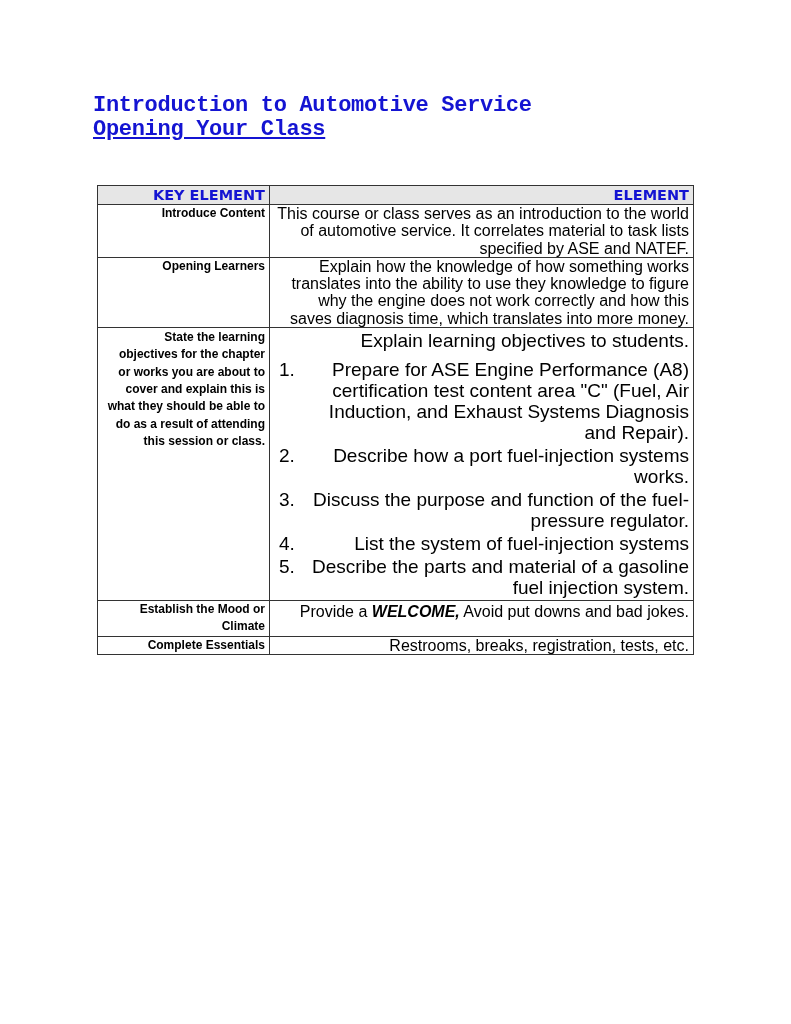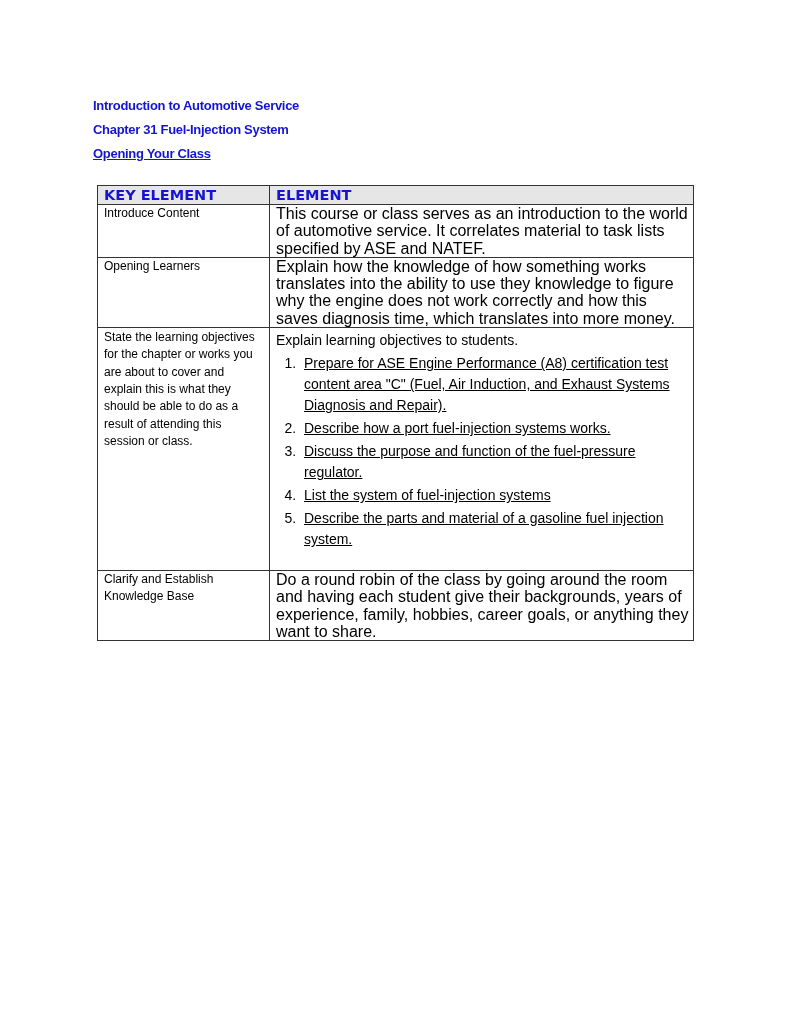--- a/index.html
+++ b/index.html
@@ -12,90 +12,88 @@
       height: 1024px;
       position: relative;
       overflow: hidden;
       font-family: "DejaVu Sans", sans-serif;
       color: #000;
     }
     .titles {
       position: absolute;
       left: 93px;
       top: 94px;
-      font-family: Liberation Sans, sans-serif;
+      font-family: Liberation Mono, monospace;
       font-weight: bold;
-      font-size: 13px;
+      font-size: 22px;
       line-height: 24px;
       color: #1414d2;
       letter-spacing: -0.3px;
     }
     .titles .line { white-space: nowrap; }
     .titles .underline { text-decoration: underline; }
 
     table.doc {
       position: absolute;
       left: 97px;
       top: 185px;
       width: 596px;
       border-collapse: collapse;
       table-layout: fixed;
       font-family: "Liberation Sans", sans-serif;
     }
     table.doc td, table.doc th {
       border: 1.3px solid #333;
       vertical-align: top;
       padding: 0 4px 0 6px;
-      text-align: left;
+      text-align: right;
     }
     table.doc col.c1 { width: 172px; }
     table.doc col.c2 { width: 424px; }
     table.doc th {
       background: #e6e6e6;
       color: #1414d2;
       font-family: "DejaVu Sans", sans-serif;
       font-weight: bold;
       font-size: 14.5px;
       line-height: 17px;
       padding-top: 1px;
       padding-bottom: 0;
     }
     td.key {
-      font-weight: normal;
+      font-weight: bold;
       font-size: 12px;
       line-height: 17.3px;
       padding-top: 0px;
     }
     td.ex {
       font-size: 16px;
       line-height: 17.3px;
     }
     td.ex.big {
-      font-size: 14px;
+      font-size: 19px;
       line-height: 21px;
       padding-top: 2px;
-      padding-bottom: 18px;
+      padding-bottom: 0;
     }
     ol.objectives {
-      margin: 2px 0 0 0;
+      margin: 8px 0 0 0;
       padding-left: 24px;
-      text-decoration: underline;
     }
     ol.objectives li {
       padding-left: 4px;
       margin-bottom: 2px;
     }
     .welcome { font-weight: bold; font-style: italic; }
   </style>
 </head>
 <body>
 
 <div class="titles">
   <div class="line">Introduction to Automotive Service</div>
-  <div class="line">Chapter 31 Fuel-Injection System</div>
   <div class="line underline">Opening Your Class</div>
 </div>
 
 <table class="doc">
   <colgroup>
       <col class="c1">
       <col class="c2">
     </colgroup>
   <thead>
     <tr>
@@ -119,17 +117,21 @@
         <ol class="objectives">
           <li>Prepare for ASE Engine Performance (A8) certification test content area "C" (Fuel, Air Induction, and Exhaust Systems Diagnosis and Repair).</li>
           <li>Describe how a port fuel-injection systems works.</li>
           <li>Discuss the purpose and function of the fuel-pressure regulator.</li>
           <li>List the system of fuel-injection systems</li>
           <li>Describe the parts and material of a gasoline fuel injection system.</li>
         </ol>
       </td>
     </tr>
     <tr>
-      <td class="key">Clarify and Establish Knowledge Base</td>
-      <td class="ex">Do a round robin of the class by going around the room and having each student give their backgrounds, years of experience, family, hobbies, career goals, or anything they want to share.</td>
+      <td class="key">Establish the Mood or Climate</td>
+      <td class="ex" style="padding-top:2px;"><span>Provide a </span><span class="welcome">WELCOME,</span><span> Avoid put downs and bad jokes.</span></td>
+    </tr>
+    <tr>
+      <td class="key">Complete Essentials</td>
+      <td class="ex">Restrooms, breaks, registration, tests, etc.</td>
     </tr>
   </tbody>
 </table>
 
 </body></html>

